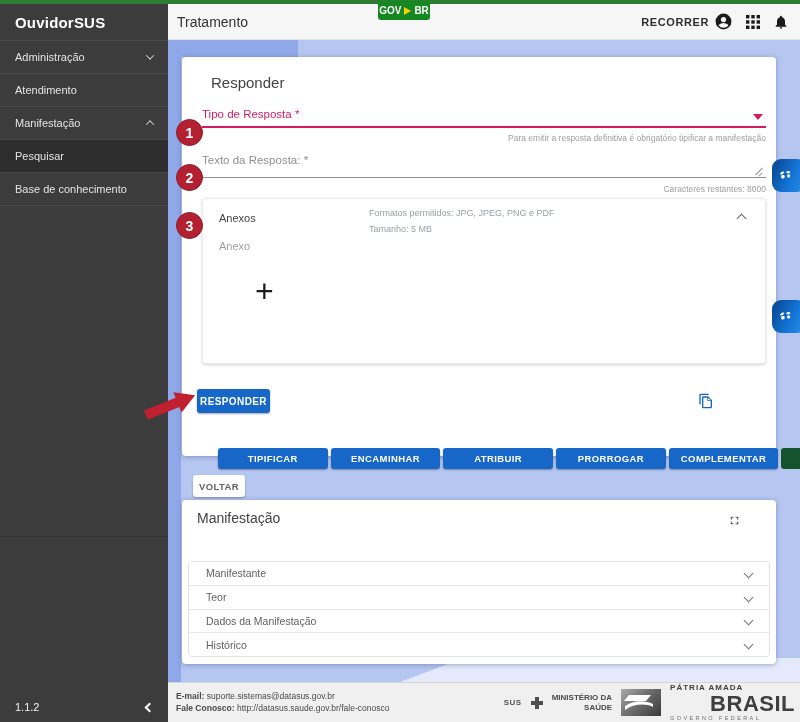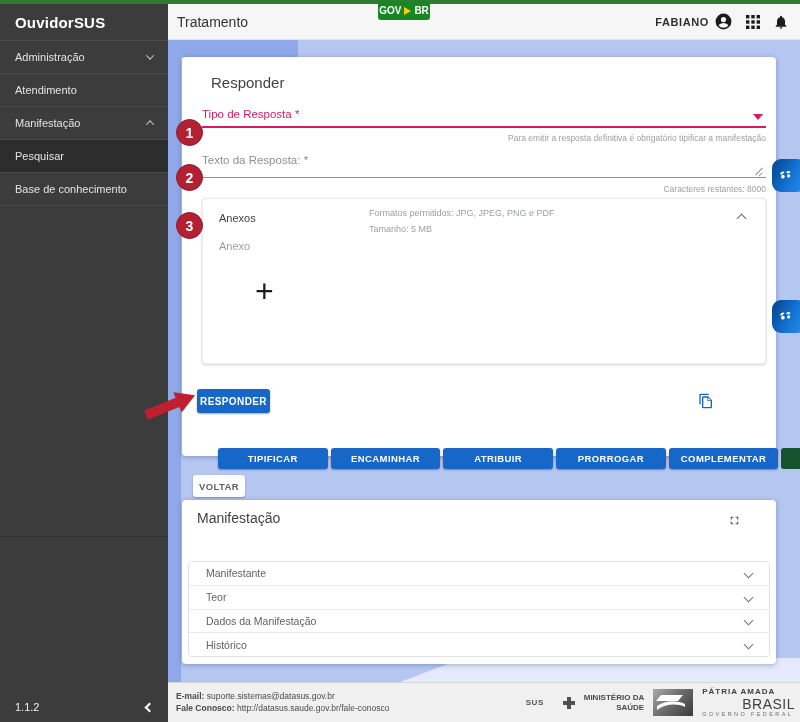--- a/index.html
+++ b/index.html
@@ -107,30 +107,30 @@
          background:linear-gradient(115deg,#0a4f9e 15%,#1273d4 55%,#2e91ea); display:flex; align-items:center; }
   .fab svg { margin-left:5px; }
   .fab1 { top:159px; } .fab2 { top:300px; }
 
   
   .footer { position:absolute; left:0; top:678px; width:632px; height:40px; background:#f0f0f0;
             border-top:1px solid #d6d6d6; display:flex; align-items:center; z-index:14; }
   .ft-contact { margin-left:8px; font-size:8.5px; color:#4a4a4a; line-height:1.4; white-space:nowrap; }
   .ft-contact b { font-weight:bold; }
   .ft-right { margin-left:auto; margin-right:5px; display:flex; align-items:center; gap:9px; }
-  .sus-logo { display:flex; align-items:center; gap:19px; }
+  .sus-logo { display:flex; align-items:center; gap:9px; }
   .sus-text { font-size:8px; font-weight:bold; color:#555; letter-spacing:.5px; }
   .sus-cross { position:relative; width:12px; height:12px; }
   .sus-cross::before { content:""; position:absolute; left:4px; top:0; width:4px; height:12px; background:#4f4f4f; }
   .sus-cross::after  { content:""; position:absolute; left:0; top:4px; width:12px; height:4px; background:#4f4f4f; }
   .ministerio { text-align:right; font-size:8px; font-weight:bold; color:#4a4a4a; line-height:1.15; }
   .flagbox { width:40px; height:27px; background:linear-gradient(135deg,#ababab 0%,#6f6f6f 45%,#3a3a3a 100%); }
   .brasil-block { line-height:1; color:#3f3f3f; }
   .br-patria { font-size:8px; font-weight:bold; letter-spacing:1px; }
-  .br-name { font-size:14px; font-weight:normal; letter-spacing:.5px; margin-top:1px;margin-left:40px; }
+  .br-name { font-size:22px; font-weight:bold; letter-spacing:.5px; margin-top:1px;margin-left:40px; }
   .br-gov { font-size:5.5px; letter-spacing:2.4px; color:#6f6f6f; margin-top:1px; }
 
   
   .badge { position:absolute; width:27px; height:27px; border-radius:50%; background:#b32031;
            border:1px solid #8e1a26; color:#fff; font-size:14px; font-weight:bold;
            display:flex; align-items:center; justify-content:center; z-index:50; }
   .badge1 { left:176px; top:119px; } .badge2 { left:176px; top:164px; } .badge3 { left:176px; top:212px; }
   .annot-arrow { position:absolute; left:144px; top:394px; width:54px; height:22px; transform:rotate(-22deg); z-index:50; }
   .annot-arrow .shaft { position:absolute; left:0; top:6px; width:36px; height:10px; background:#bf1f2e; }
   .annot-arrow .head { position:absolute; left:34px; top:0; width:0; height:0;
@@ -177,21 +177,21 @@
 
   <div class="content">
     <div class="bg-stripe"></div>
     <div class="bg-topblock"></div>
     <div class="bg-wedge"></div>
 
     <div class="toolbar">
       <span class="tb-title">Tratamento</span>
       <div class="tb-right">
         <div class="tb-user">
-          <span class="tb-user-name">FABIANO</span>
+          <span class="tb-user-name">RECORRER</span>
           <span class="icon-btn">
             <svg width="19" height="19" viewBox="0 0 24 24" fill="#1b1b1b">
                 <path d="M12 2a10 10 0 1 0 0 20 10 10 0 0 0 0-20zm0 4.2a3.3 3.3 0 1 1 0 6.6 3.3 3.3 0 0 1 0-6.6zM12 20a8 8 0 0 1-6.2-3c.3-2.1 4.1-3.2 6.2-3.2s5.9 1.1 6.2 3.2A8 8 0 0 1 12 20z"></path>
               </svg>
           </span>
         </div>
         <span class="icon-btn">
           <svg width="14" height="14" viewBox="0 0 14 14" fill="#1b1b1b">
             <rect x="0" y="0" width="3.4" height="3.4"></rect>
               <rect x="5.3" y="0" width="3.4" height="3.4"></rect>

